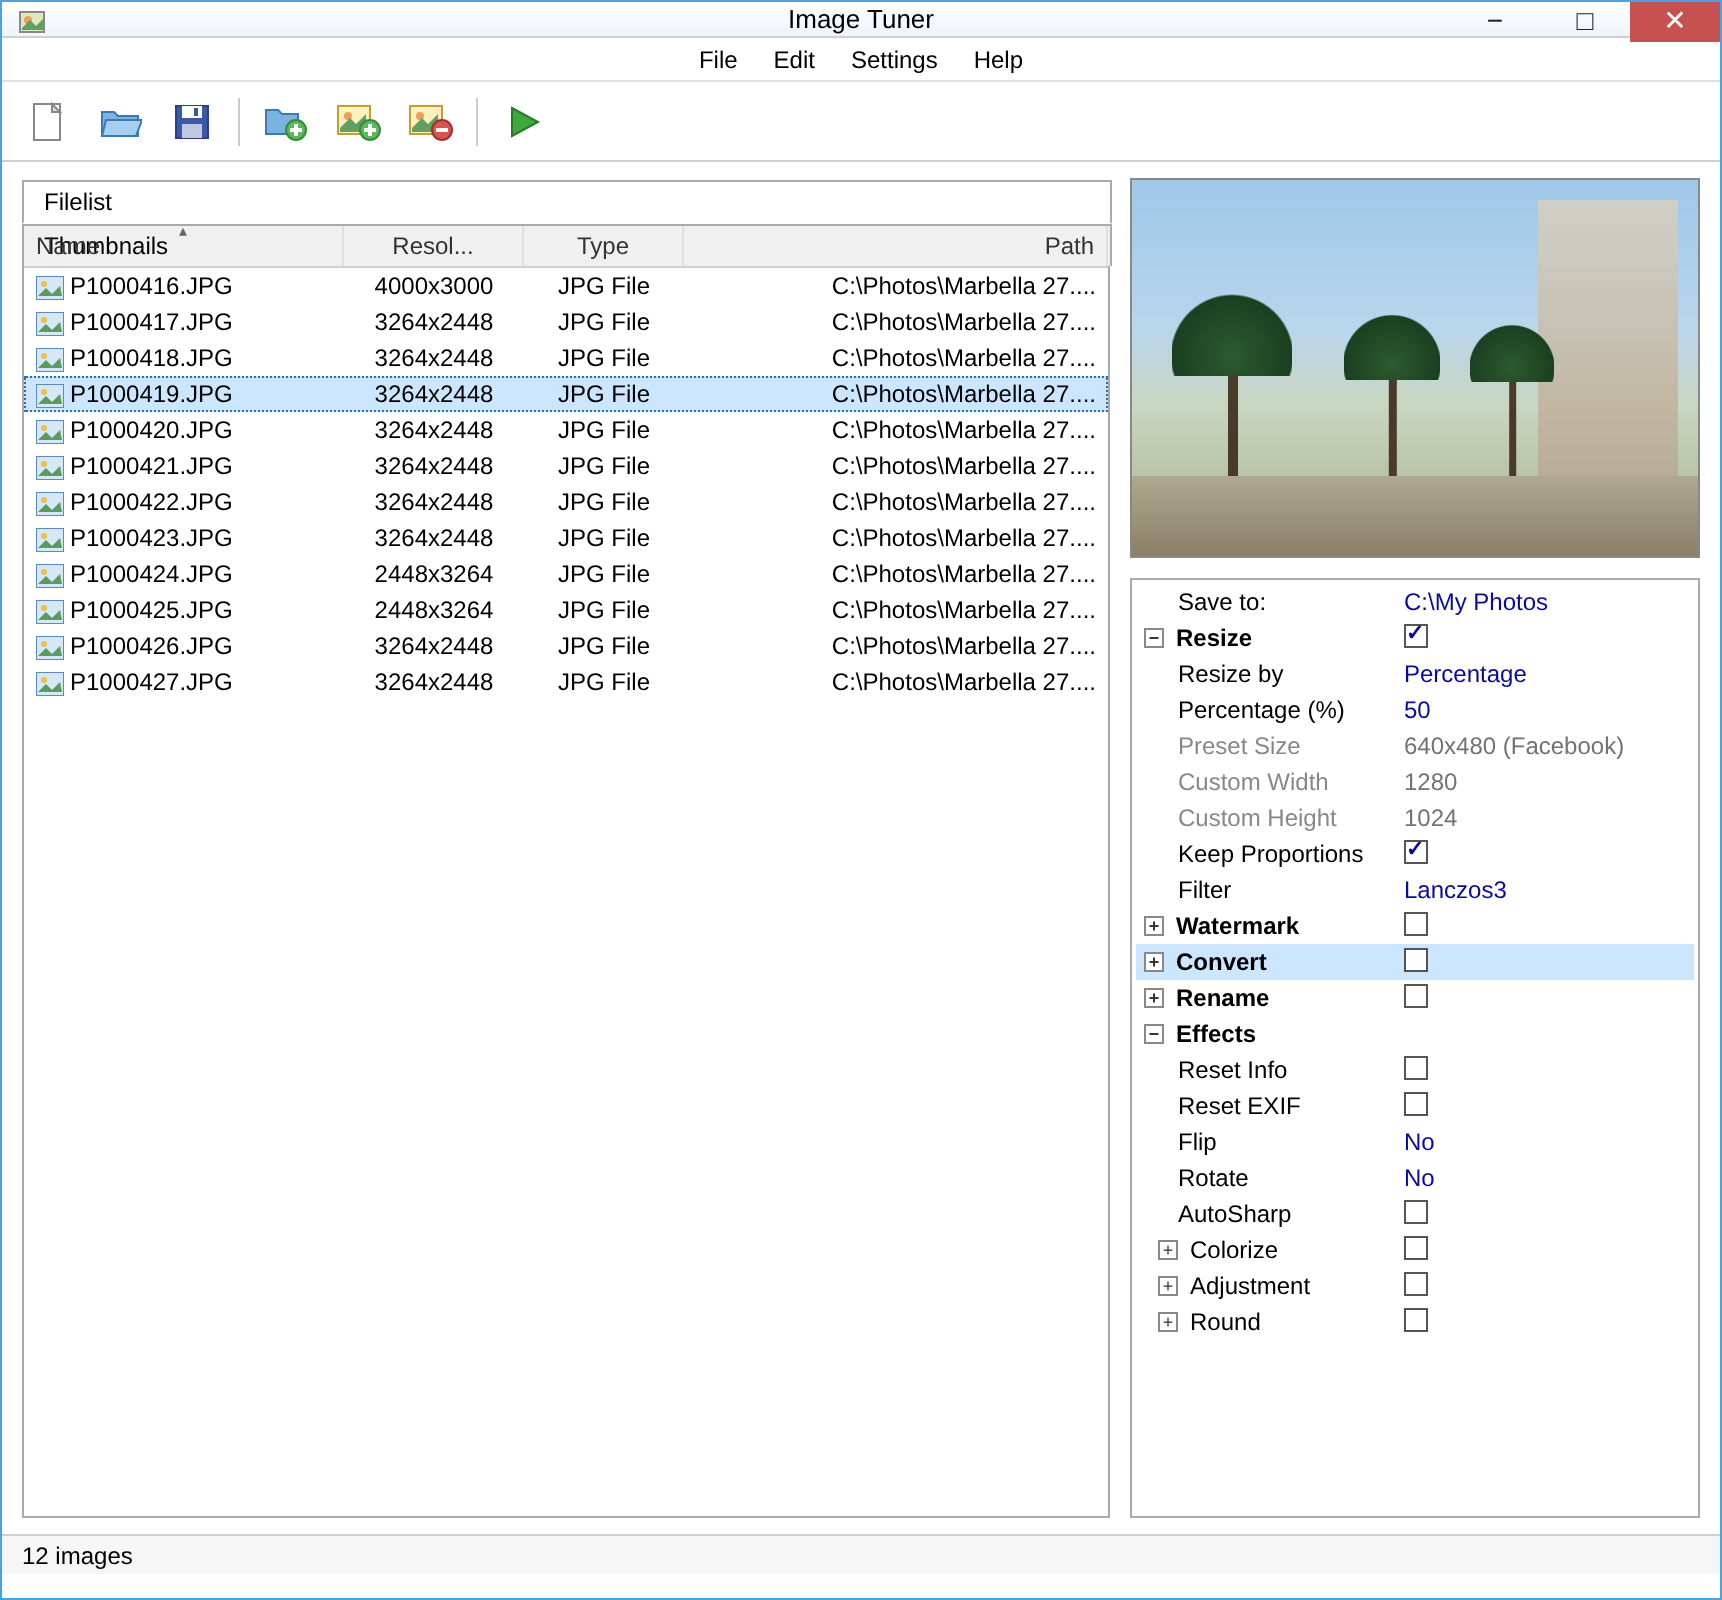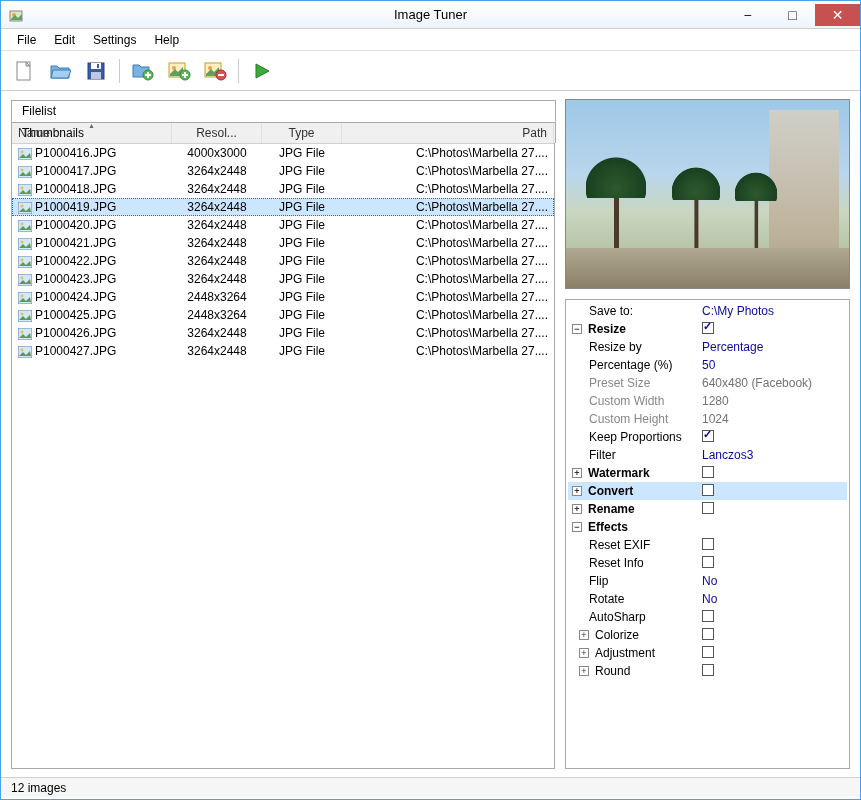--- a/index.html
+++ b/index.html
@@ -1,24 +1,24 @@
 <!DOCTYPE html>
 <html><head>
 <meta charset="utf-8">
 <style>
 * { box-sizing: border-box; margin: 0; padding: 0; font-family: "Segoe UI", Tahoma, sans-serif; font-size: 12px; }
 body { background: #fff; width: 861px; height: 800px; overflow: hidden; border: 1px solid #46a3e8; }
-.titlebar { height: 28px; background: linear-gradient(#fff, #eef4fb); display: flex; align-items: center; border-bottom: 1px solid #d0d0d0; position: relative; }
+.titlebar { height: 18px; background: linear-gradient(#fff, #eef4fb); display: flex; align-items: center; border-bottom: 1px solid #d0d0d0; position: relative; }
 .titlebar .app-icon { margin-left: 8px; width: 16px; height: 16px; }
 .titlebar .title { position: absolute; left: 50%; transform: translateX(-50%); font-size: 13px; color: #000; }
 .titlebar .controls { margin-left: auto; display: flex; }
 .titlebar .controls div { width: 45px; height: 22px; display: flex; align-items: center; justify-content: center; font-family: Arial; }
 .titlebar .min, .titlebar .max { color: #222; font-size: 14px; }
 .titlebar .close { background: #c75050; color: #fff; font-size: 14px; }
-.menubar { height: 22px; display: flex; align-items: center; padding: 0 8px; gap: 2px; background: #fff; border-bottom: 1px solid #e0e0e0; }
+.menubar { height: 22px; display: flex; align-items: center; padding: 0 8px; gap: 2px; background: #fff; border-bottom: 1px solid #e0e0e0; justify-content: center; }
 .menubar span { padding: 2px 8px; cursor: default; }
 .toolbar { height: 40px; display: flex; align-items: center; padding: 0 8px; gap: 6px; background: #fff; border-bottom: 1px solid #d0d0d0; }
 .toolbar .tb { width: 30px; height: 30px; display: flex; align-items: center; justify-content: center; border: 1px solid transparent; border-radius: 2px; }
 .toolbar .sep { width: 1px; height: 24px; background: #ccc; margin: 0 2px; }
 .content { display: flex; height: calc(100% - 30px - 22px - 40px - 20px); padding: 8px 10px; gap: 10px; }
 .left { flex: 1; display: flex; flex-direction: column; min-width: 0; }
 .tabs { display: flex; height: 22px; flex-direction: column; }
 .tab { padding: 3px 10px; border: 1px solid #aaa; background: #f0f0f0; border-bottom: none; margin-right: -1px; position: relative; top: 1px; }
 .tab.active { background: #fff; z-index: 2; border-bottom: 1px solid #fff; }
 .listbox { flex: 1; border: 1px solid #aaa; background: #fff; overflow: hidden; display: flex; flex-direction: column; }
@@ -371,28 +371,28 @@
       <div class="prow group">
           <div class="plabel">
             <span class="expander">−</span>
             <span>Effects</span>
           </div>
           <div class="pval"></div>
         </div>
       <div class="prow">
           <div class="plabel">
             <span class="indent"></span>
+            <span>Reset Info</span>
+          </div>
+          <div class="pval"><span class="chk"></span></div>
+        </div>
+      <div class="prow">
+          <div class="plabel">
+            <span class="indent"></span>
             <span>Reset EXIF</span>
-          </div>
-          <div class="pval"><span class="chk"></span></div>
-        </div>
-      <div class="prow">
-          <div class="plabel">
-            <span class="indent"></span>
-            <span>Reset Info</span>
           </div>
           <div class="pval"><span class="chk"></span></div>
         </div>
       <div class="prow">
           <div class="plabel">
             <span class="indent"></span>
             <span>Flip</span>
           </div>
           <div class="pval">No</div>
         </div>

